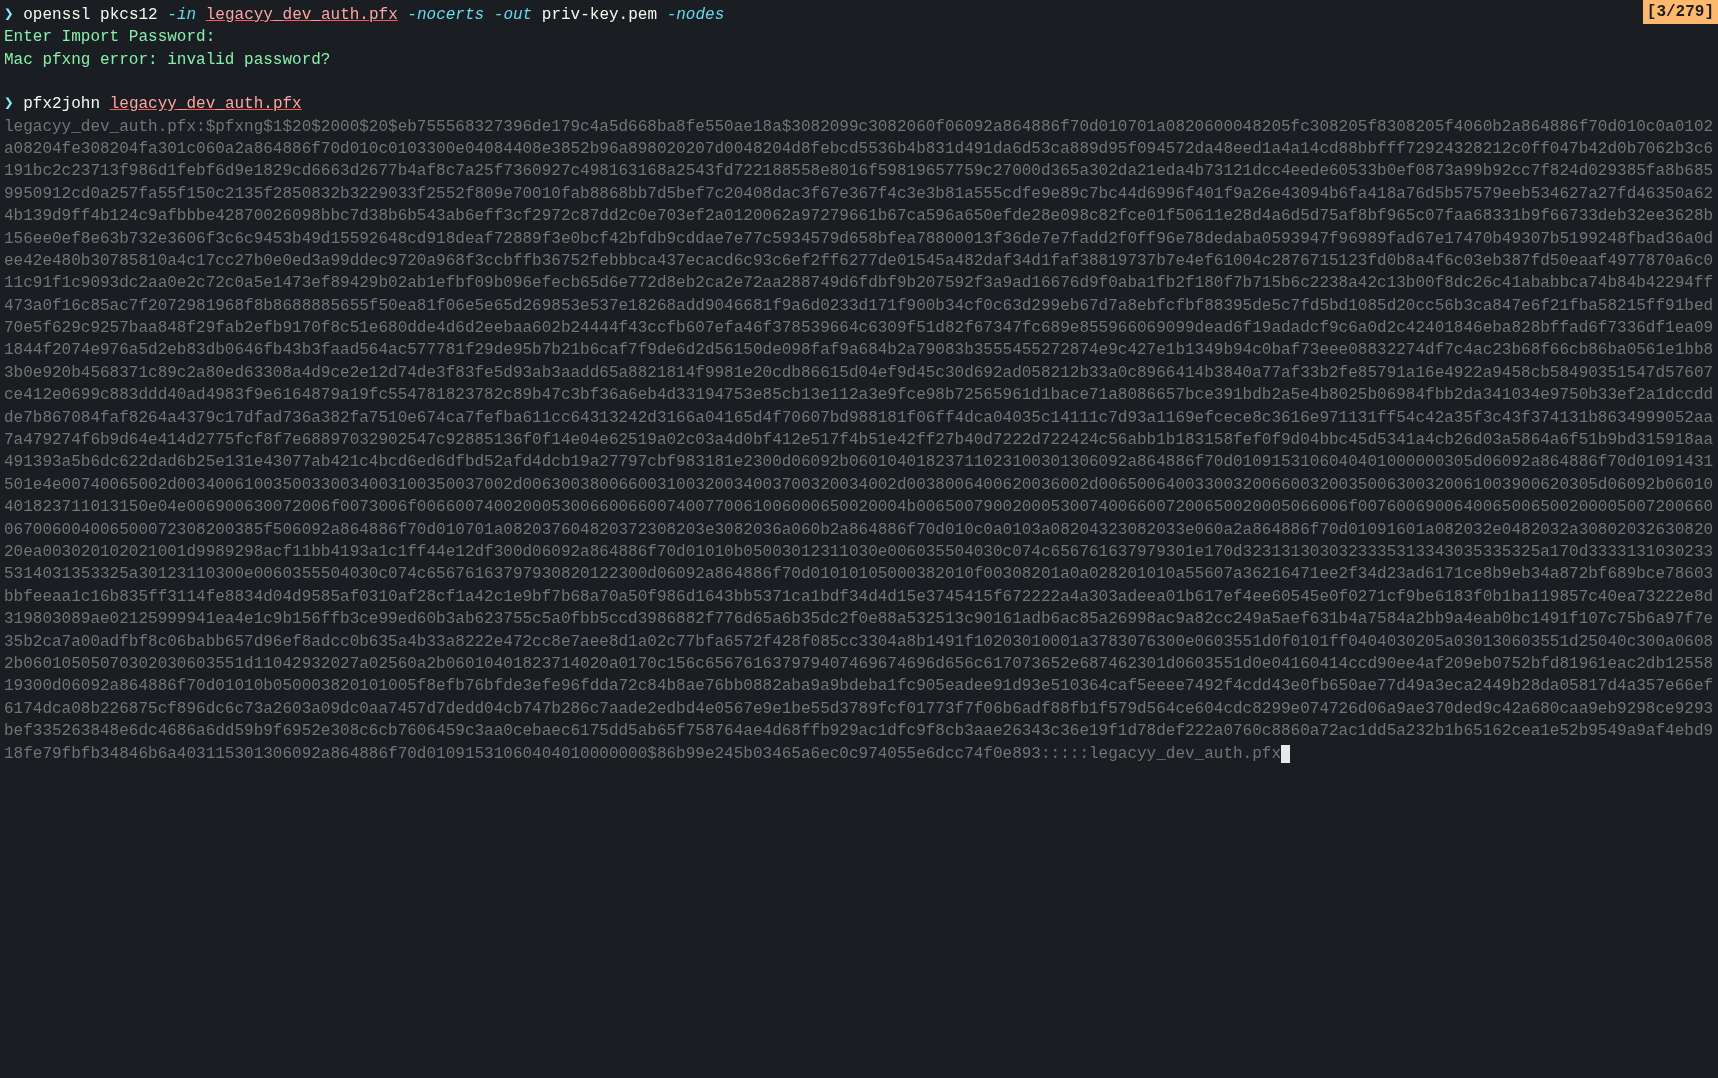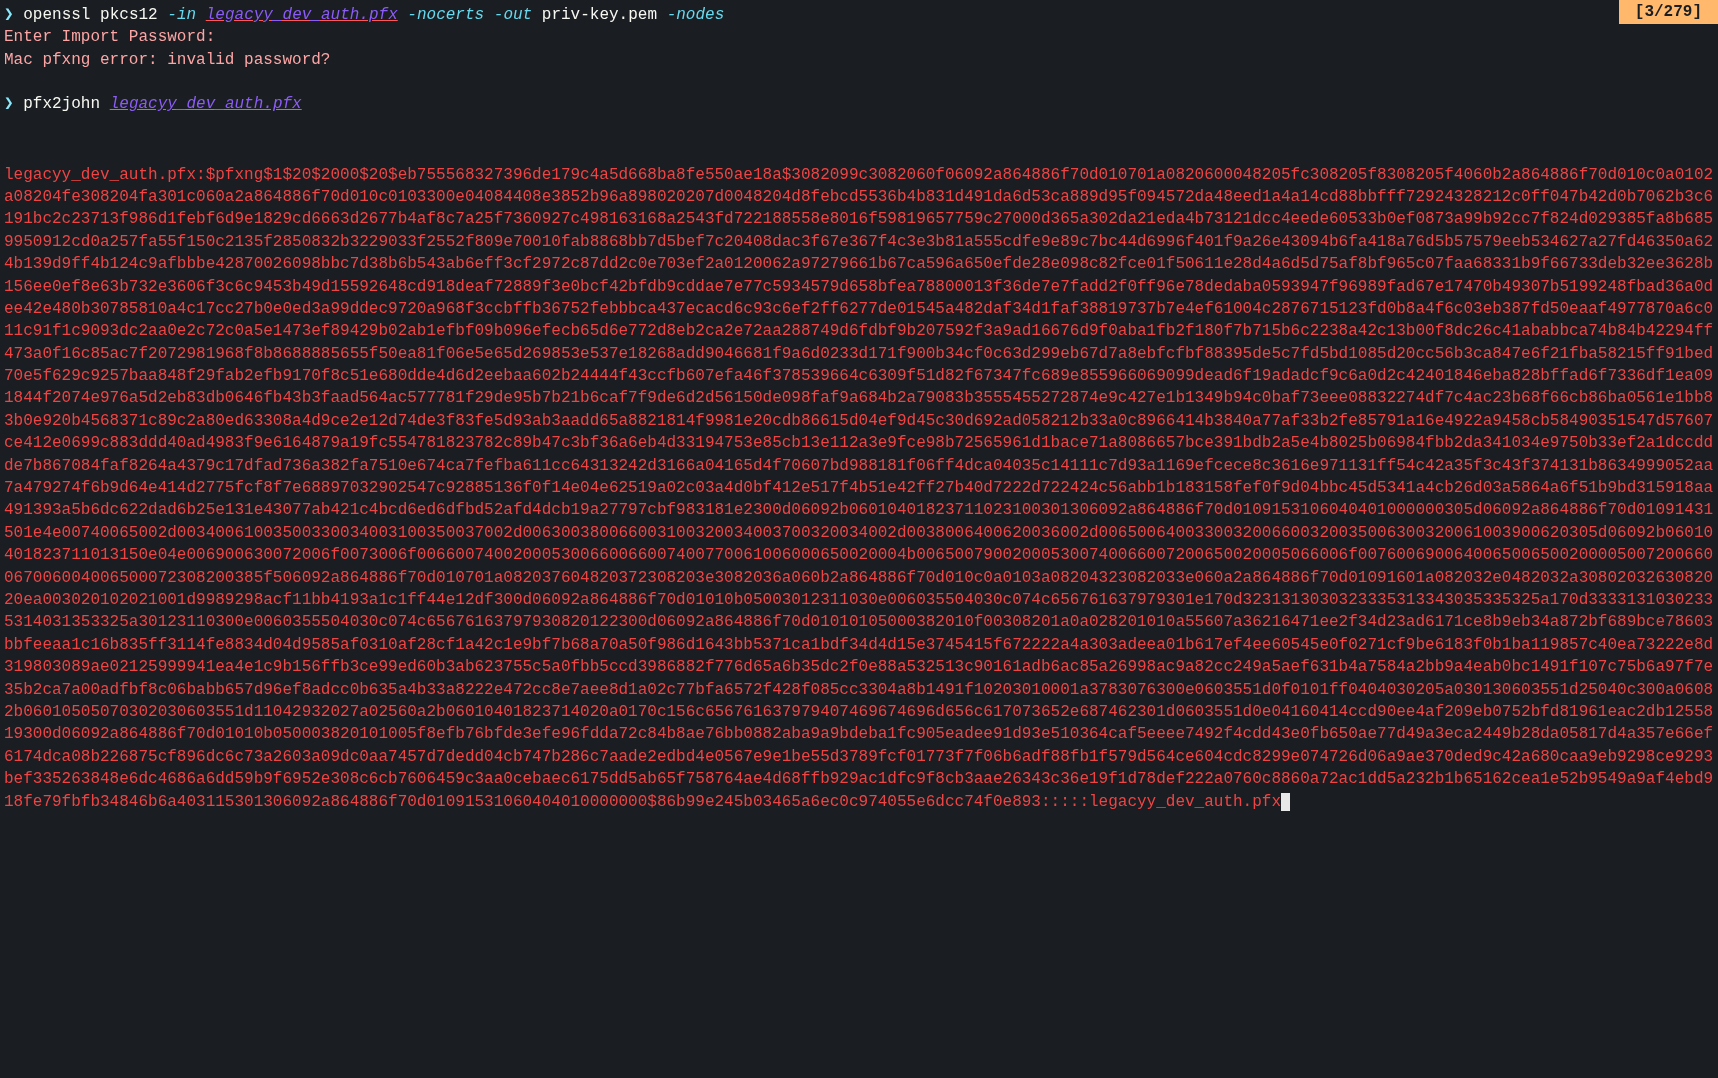--- a/index.html
+++ b/index.html
@@ -17,47 +17,45 @@
       overflow-wrap: break-word;
       word-break: break-all;
       position: relative;
     }
     .search-counter {
       position: absolute;
       top: 0;
       right: 0;
       background-color: #ffb86c;
       color: #1a1d21;
-      padding: 1px 16px;
+      padding: 1px 4px;
       font-weight: bold;
     }
     .prompt {
       color: #8be9fd;
     }
     .cmd-white {
       color: #f8f8f2;
     }
     .cmd-cyan {
       color: #66d9ef;
       font-style: italic;
     }
     .cmd-file {
-      color: #8b5cf6;
+      color: #fca5a5;
       text-decoration: underline;
       text-decoration-color: #ff5555;
-      font-style: italic;
     }
     .output {
-      color: #fca5a5;
+      color: #86efac;
     }
     .hash-output {
-      color: #ef4444;
+      color: #737373;
       word-break: break-all;
       line-height: 1.4;
-      margin-top: 48px;
     }
     .cursor {
       background-color: #e8e8e8;
       display: inline-block;
       width: 9px;
       height: 18px;
       vertical-align: text-bottom;
     }
     .line {
       white-space: pre-wrap;

